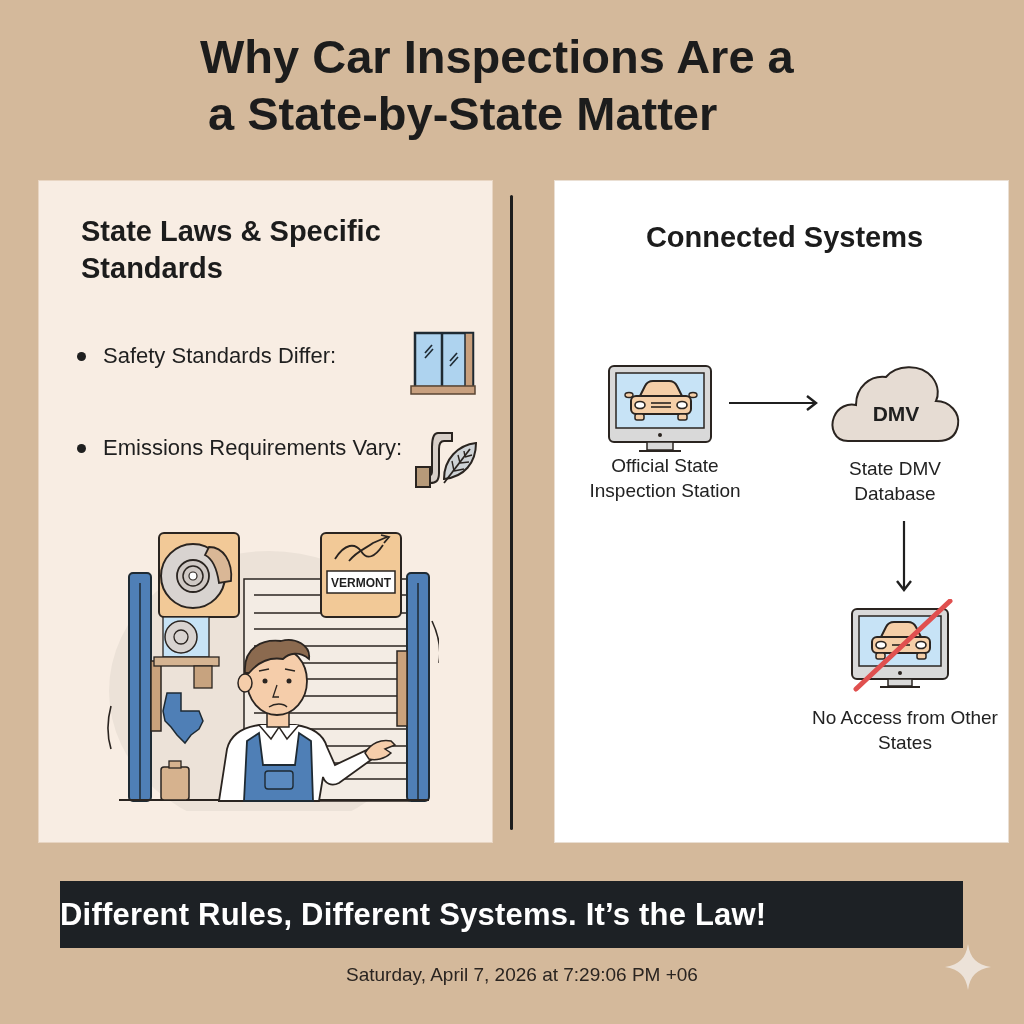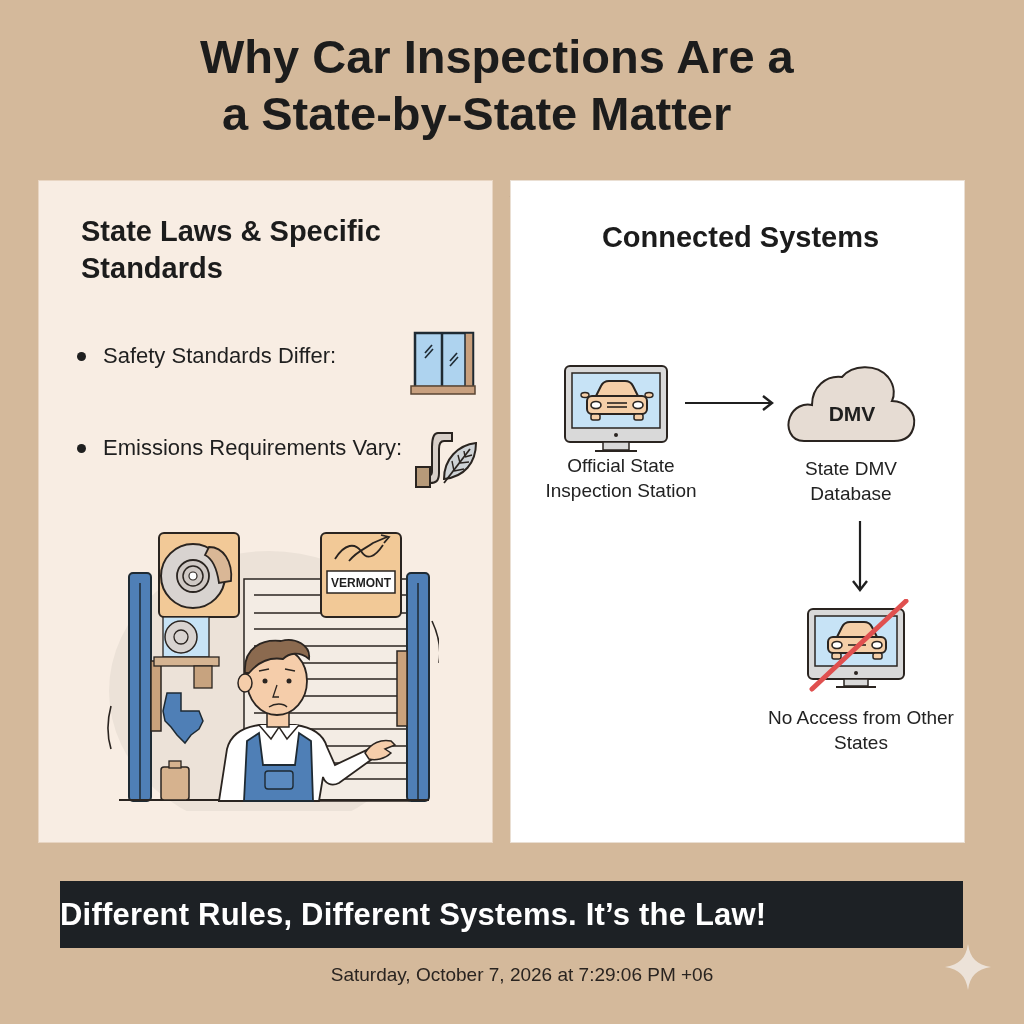--- a/index.html
+++ b/index.html
@@ -12,30 +12,30 @@
   }
   .title {
     position: absolute;
     left: 0; top: 30px; width: 1024px;
     font-weight: 700;
     font-size: 47px;
     line-height: 53px;
     color: #1c1c1c;
   }
   .title .l1 { position: absolute; left: 200px; top: 0; white-space: nowrap; }
-  .title .l2 { position: absolute; left: 222px; top: 57px; white-space: nowrap; }
+  .title .l2 { position: absolute; left: 208px; top: 57px; white-space: nowrap; }
 
   .panel-left {
     position: absolute; left: 38px; top: 180px; width: 455px; height: 663px;
     background: #f8ede3;
     border: 1px solid #e8d5c2;
     padding-left: 28px;
   }
   .panel-right {
-    position: absolute; left: 510px; top: 180px; width: 455px; height: 663px;
+    position: absolute; left: 554px; top: 180px; width: 455px; height: 663px;
     background: #ffffff;
     border: 1px solid #eadfd3;
   }
   .divider {
     position: absolute; left: 510px; top: 195px; width: 3px; height: 635px;
     background: #1d1d1d;
     border-radius: 2px;
   }
 
   .left-heading {
@@ -265,17 +265,17 @@
     </g>
     <line x1="6" y1="90" x2="100" y2="2" stroke="#e0504f" stroke-width="5" stroke-linecap="round"></line>
   </svg>
   <div class="node-label lbl-noaccess">No Access from Other States</div>
 </div>
 
 <div class="banner">
   <span>Different Rules, Different Systems. It’s the Law!</span>
 </div>
 
-<div class="timestamp">Saturday, October 7, 2026 at 7:29:06 PM +06</div>
+<div class="timestamp">Saturday, April 7, 2026 at 7:29:06 PM +06</div>
 
 <svg class="sparkle" width="50" height="50" viewBox="0 0 50 50">
   <path d="M25 2 C27 16 34 23 48 25 C34 27 27 34 25 48 C23 34 16 27 2 25 C16 23 23 16 25 2 Z" fill="#ece2d8"></path>
 </svg>
 
 </body></html>

